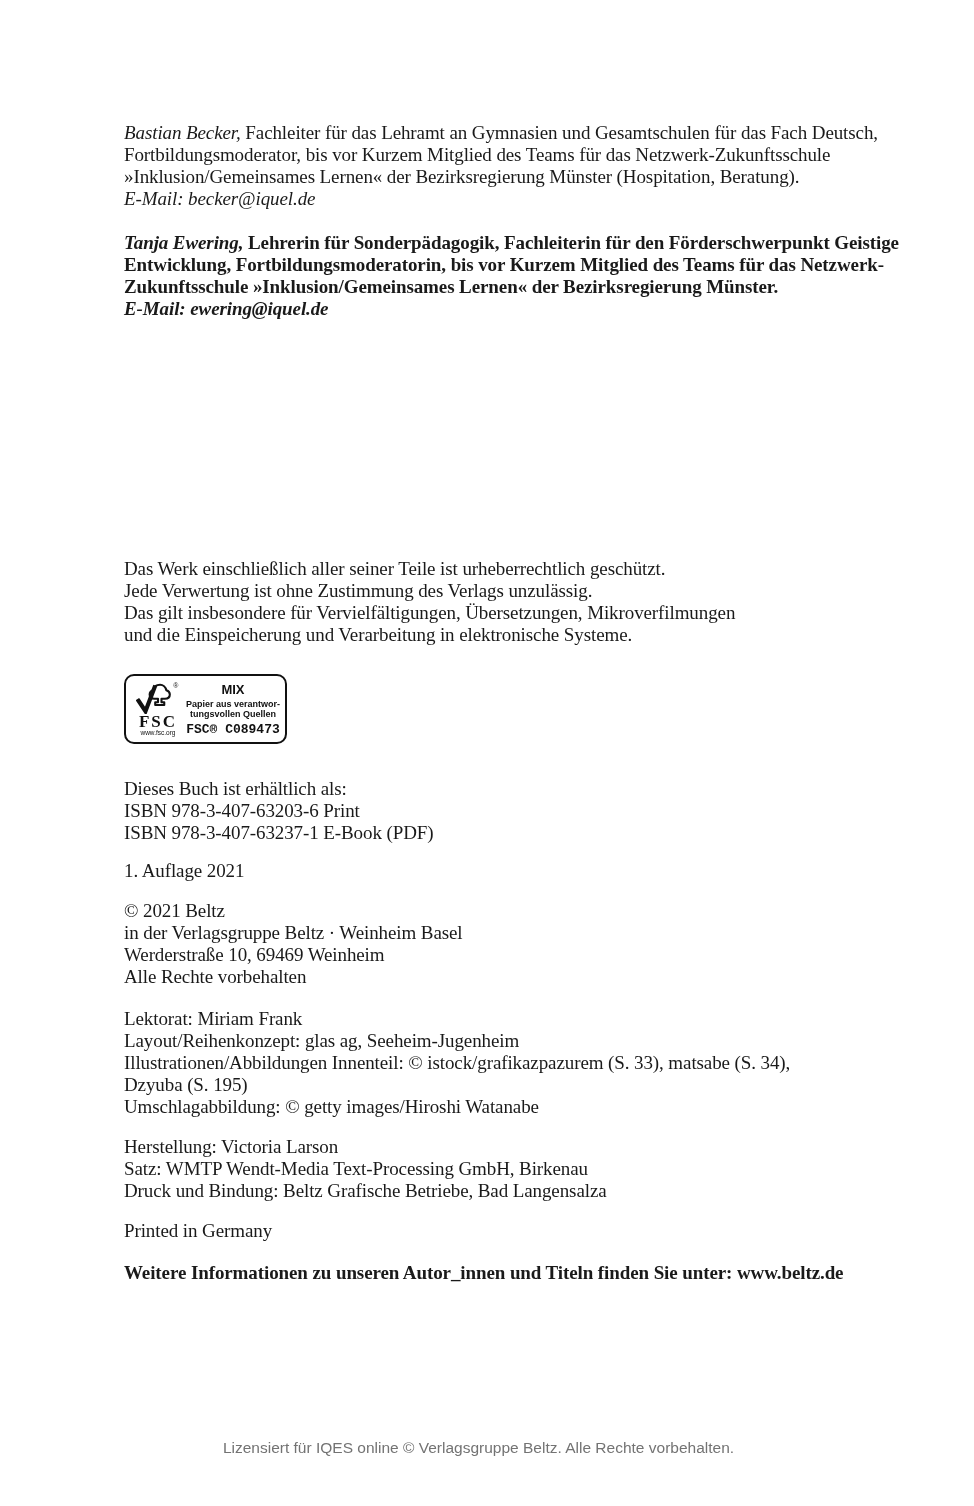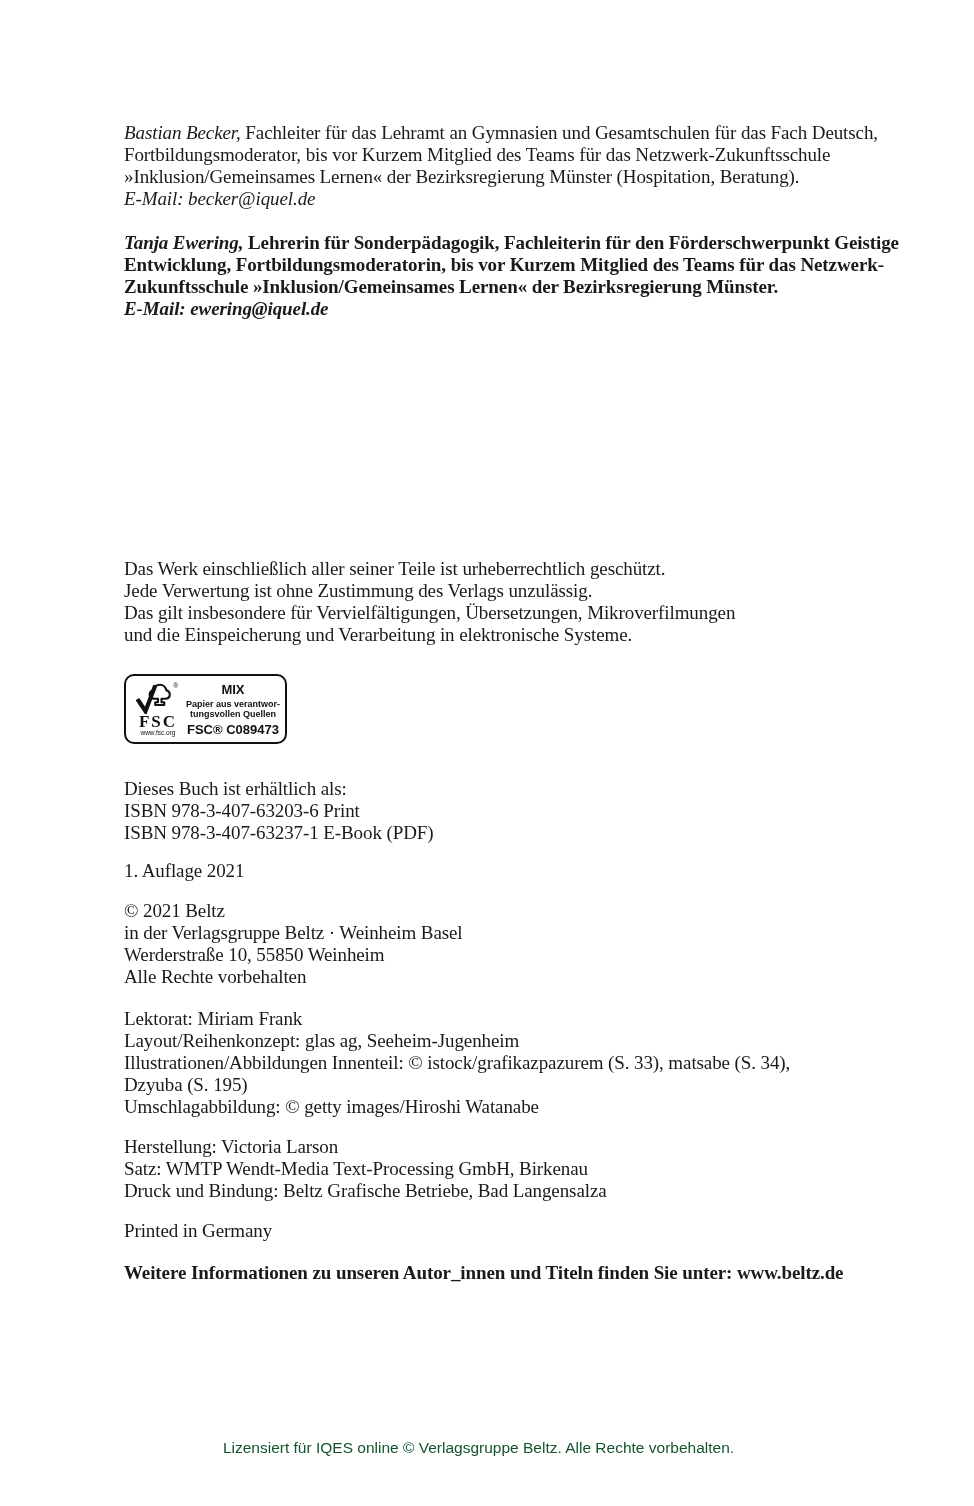--- a/index.html
+++ b/index.html
@@ -51,32 +51,32 @@
     font-family: "Liberation Serif", serif;
     font-weight: bold;
     font-size: 17px;
     line-height: 15px;
     letter-spacing: 2px;
   }
   .fsc-url   { font-size: 6.5px; line-height: 7px; }
   .fsc-right { flex: 1; text-align: center; padding-right: 5px; }
   .fsc-mix   { font-weight: bold; font-size: 13px; line-height: 15px; }
   .fsc-desc  { font-weight: bold; font-size: 9px; line-height: 10px; margin-top: 2px; }
-  .fsc-cert  { font-weight: bold; font-size: 13px; line-height: 15px; margin-top: 3px; }
+  .fsc-cert  { font-weight: bold; font-size: 13px; line-height: 15px; margin-top: 3px; font-family: Liberation Mono, monospace; }
 
   .license-footer {
     position: absolute;
     left: 0;
     right: 0;
     top: 1438px;
     text-align: center;
     font-family: "Liberation Sans", "DejaVu Sans", sans-serif;
     font-size: 15.5px;
     line-height: 20px;
-    color: #14532d;
+    color: #737373;
     letter-spacing: 0;
   }
 </style>
 </head>
 <body>
 
 <div class="page">
   <main class="content">
 
     <p class="para m-a1">
@@ -126,21 +126,21 @@
       <span class="line">ISBN 978-3-407-63237-1 E-Book (PDF)</span>
     </p>
 
     <p class="para m-ed">
       <span class="line">1. Auflage 2021</span>
     </p>
 
     <p class="para m-imp">
       <span class="line">© 2021 Beltz</span>
       <span class="line">in der Verlagsgruppe Beltz · Weinheim Basel</span>
-      <span class="line">Werderstraße 10, 55850 Weinheim</span>
+      <span class="line">Werderstraße 10, 69469 Weinheim</span>
       <span class="line">Alle Rechte vorbehalten</span>
     </p>
 
     <p class="para m-cred">
       <span class="line">Lektorat: Miriam Frank</span>
       <span class="line">Layout/Reihenkonzept: glas ag, Seeheim-Jugenheim</span>
       <span class="line">Illustrationen/Abbildungen Innenteil: © istock/grafikazpazurem (S. 33), matsabe (S. 34),</span>
       <span class="line">Dzyuba (S. 195)</span>
       <span class="line">Umschlagabbildung: © getty images/Hiroshi Watanabe</span>
     </p>

